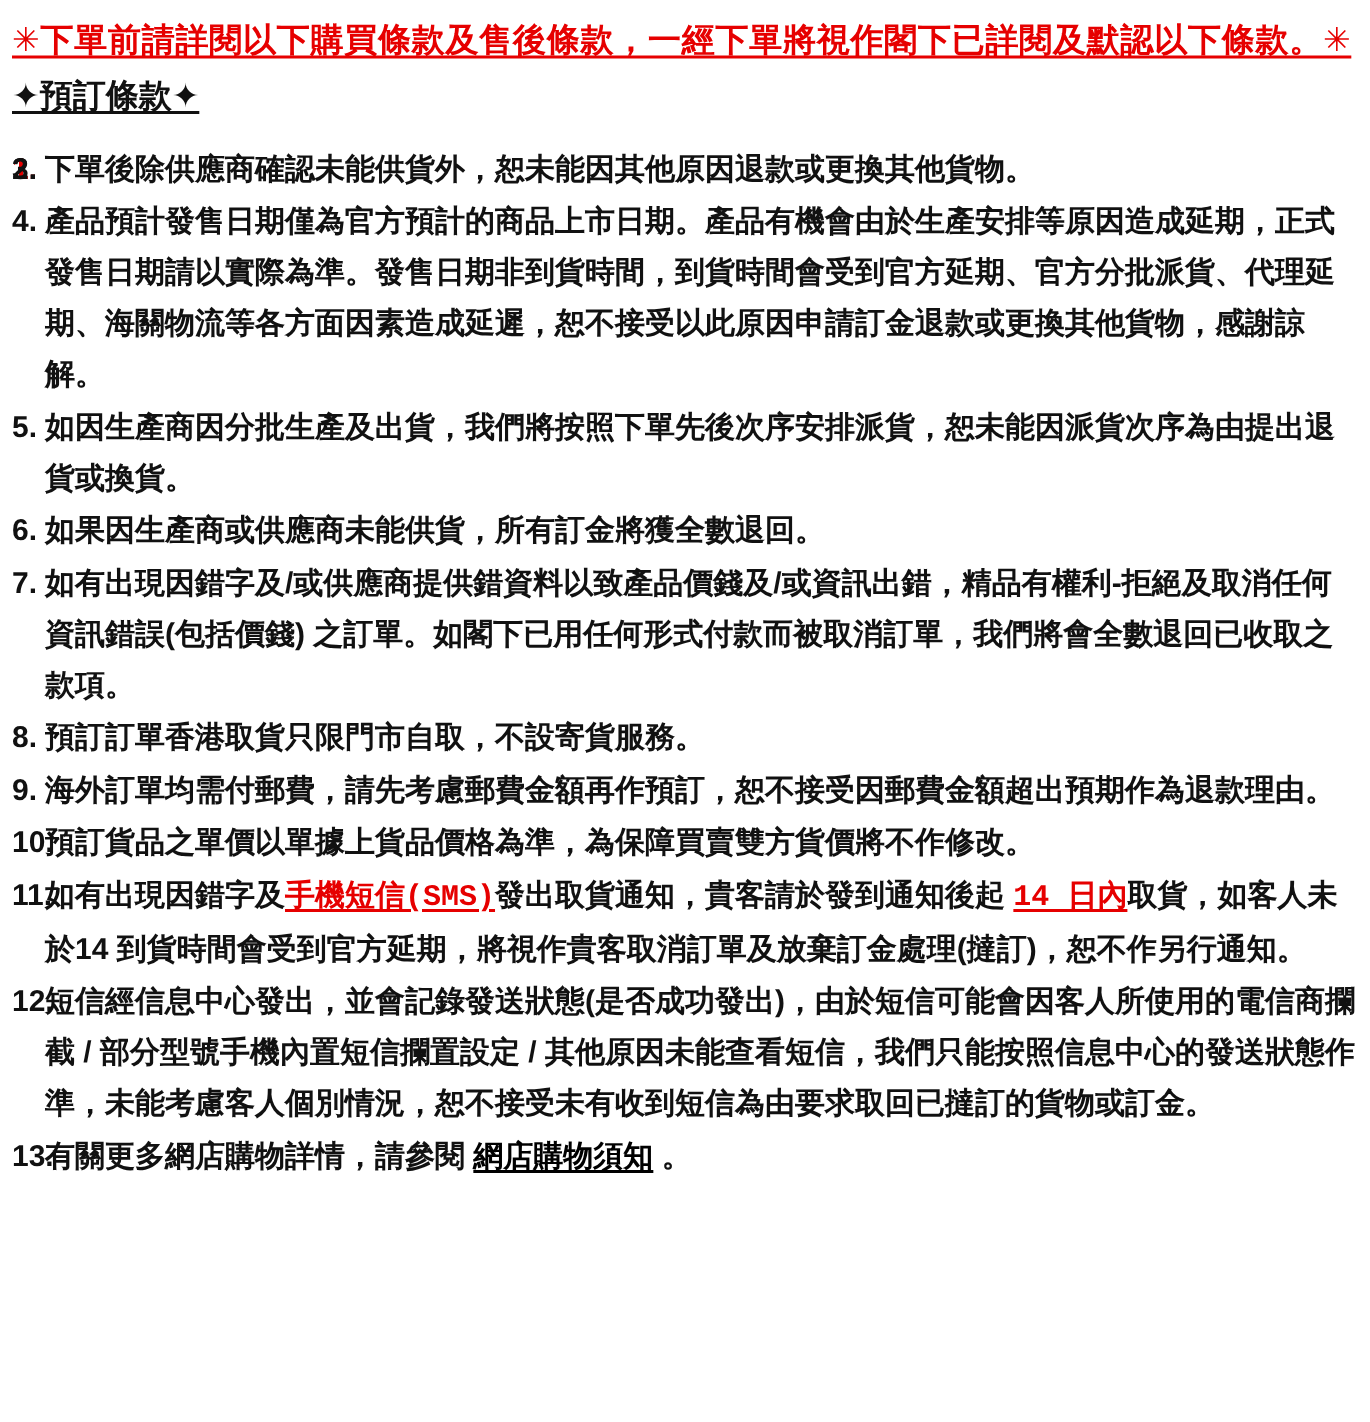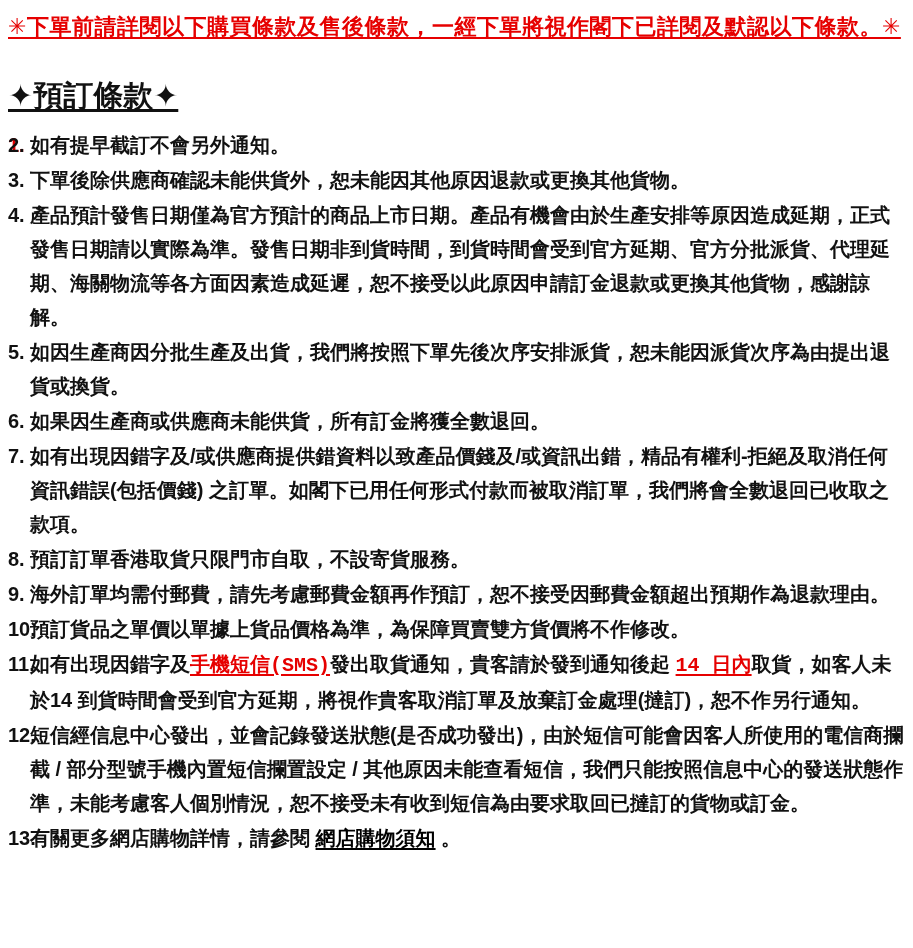--- a/index.html
+++ b/index.html
@@ -25,23 +25,23 @@
     color: #e60000;
     font-size: 22px;
     line-height: 30px;
     margin: 0 8px 0 8px;
     text-decoration: underline;
     text-underline-offset: 3px;
     letter-spacing: 0.5px;
   }
   .section-title {
     color: #111111;
-    font-size: 30px;
+    font-size: 22px;
     line-height: 28px;
-    margin: 40px 8px 0 8px;
+    margin: 8px 8px 0 8px;
   }
   .section-title span {
     text-decoration: underline;
     text-underline-offset: 3px;
   }
   ol.terms {
     list-style: none;
     margin: 18px 0 0 0;
     padding: 0;
   }
@@ -80,21 +80,21 @@
 
 <div class="page">
   <div class="header">✳下單前請詳閱以下購買條款及售後條款，一經下單將視作閣下已詳閱及默認以下條款。✳</div>
 
   <div class="section-title">
     <span>✦預訂條款✦</span>
   </div>
 
   <ol class="terms">
       <li class="red"><span class="num">1.</span></li>
-      <li><span class="num">2.</span><span>如有提早截訂不會另外通知。</span></li>
+      <li><span class="num">2.</span></li>
       <li><span class="num">3.</span><span>下單後除供應商確認未能供貨外，恕未能因其他原因退款或更換其他貨物。</span></li>
       <li><span class="num">4.</span><span>產品預計發售日期僅為官方預計的商品上市日期。產品有機會由於生產安排等原因造成延期，正式發售日期請以實際為準。發售日期非到貨時間，到貨時間會受到官方延期、官方分批派貨、代理延期、海關物流等各方面因素造成延遲，恕不接受以此原因申請訂金退款或更換其他貨物，感謝諒解。</span></li>
       <li><span class="num">5.</span><span>如因生產商因分批生產及出貨，我們將按照下單先後次序安排派貨，恕未能因派貨次序為由提出退貨或換貨。</span></li>
       <li><span class="num">6.</span><span>如果因生產商或供應商未能供貨，所有訂金將獲全數退回。</span></li>
       <li><span class="num">7.</span><span>如有出現因錯字及/或供應商提供錯資料以致產品價錢及/或資訊出錯，精品有權利-拒絕及取消任何資訊錯誤(包括價錢) 之訂單。如閣下已用任何形式付款而被取消訂單，我們將會全數退回已收取之款項。</span></li>
       <li><span class="num">8.</span><span>預訂訂單香港取貨只限門市自取，不設寄貨服務。</span></li>
       <li><span class="num">9.</span><span>海外訂單均需付郵費，請先考慮郵費金額再作預訂，恕不接受因郵費金額超出預期作為退款理由。</span></li>
       <li><span class="num">10.</span><span>預訂貨品之單價以單據上貨品價格為準，為保障買賣雙方貨價將不作修改。</span></li>
       <li><span class="num">11.</span><span>如有出現因錯字及</span><span class="red-underline">手機短信(SMS)</span><span>發出取貨通知，貴客請於發到通知後起 </span><span class="red-underline">14 日內</span><span>取貨，如客人未於14 到貨時間會受到官方延期，將視作貴客取消訂單及放棄訂金處理(撻訂)，恕不作另行通知。</span></li>
       <li><span class="num">12.</span><span>短信經信息中心發出，並會記錄發送狀態(是否成功發出)，由於短信可能會因客人所使用的電信商攔截 / 部分型號手機內置短信攔置設定 / 其他原因未能查看短信，我們只能按照信息中心的發送狀態作準，未能考慮客人個別情況，恕不接受未有收到短信為由要求取回已撻訂的貨物或訂金。</span></li>

